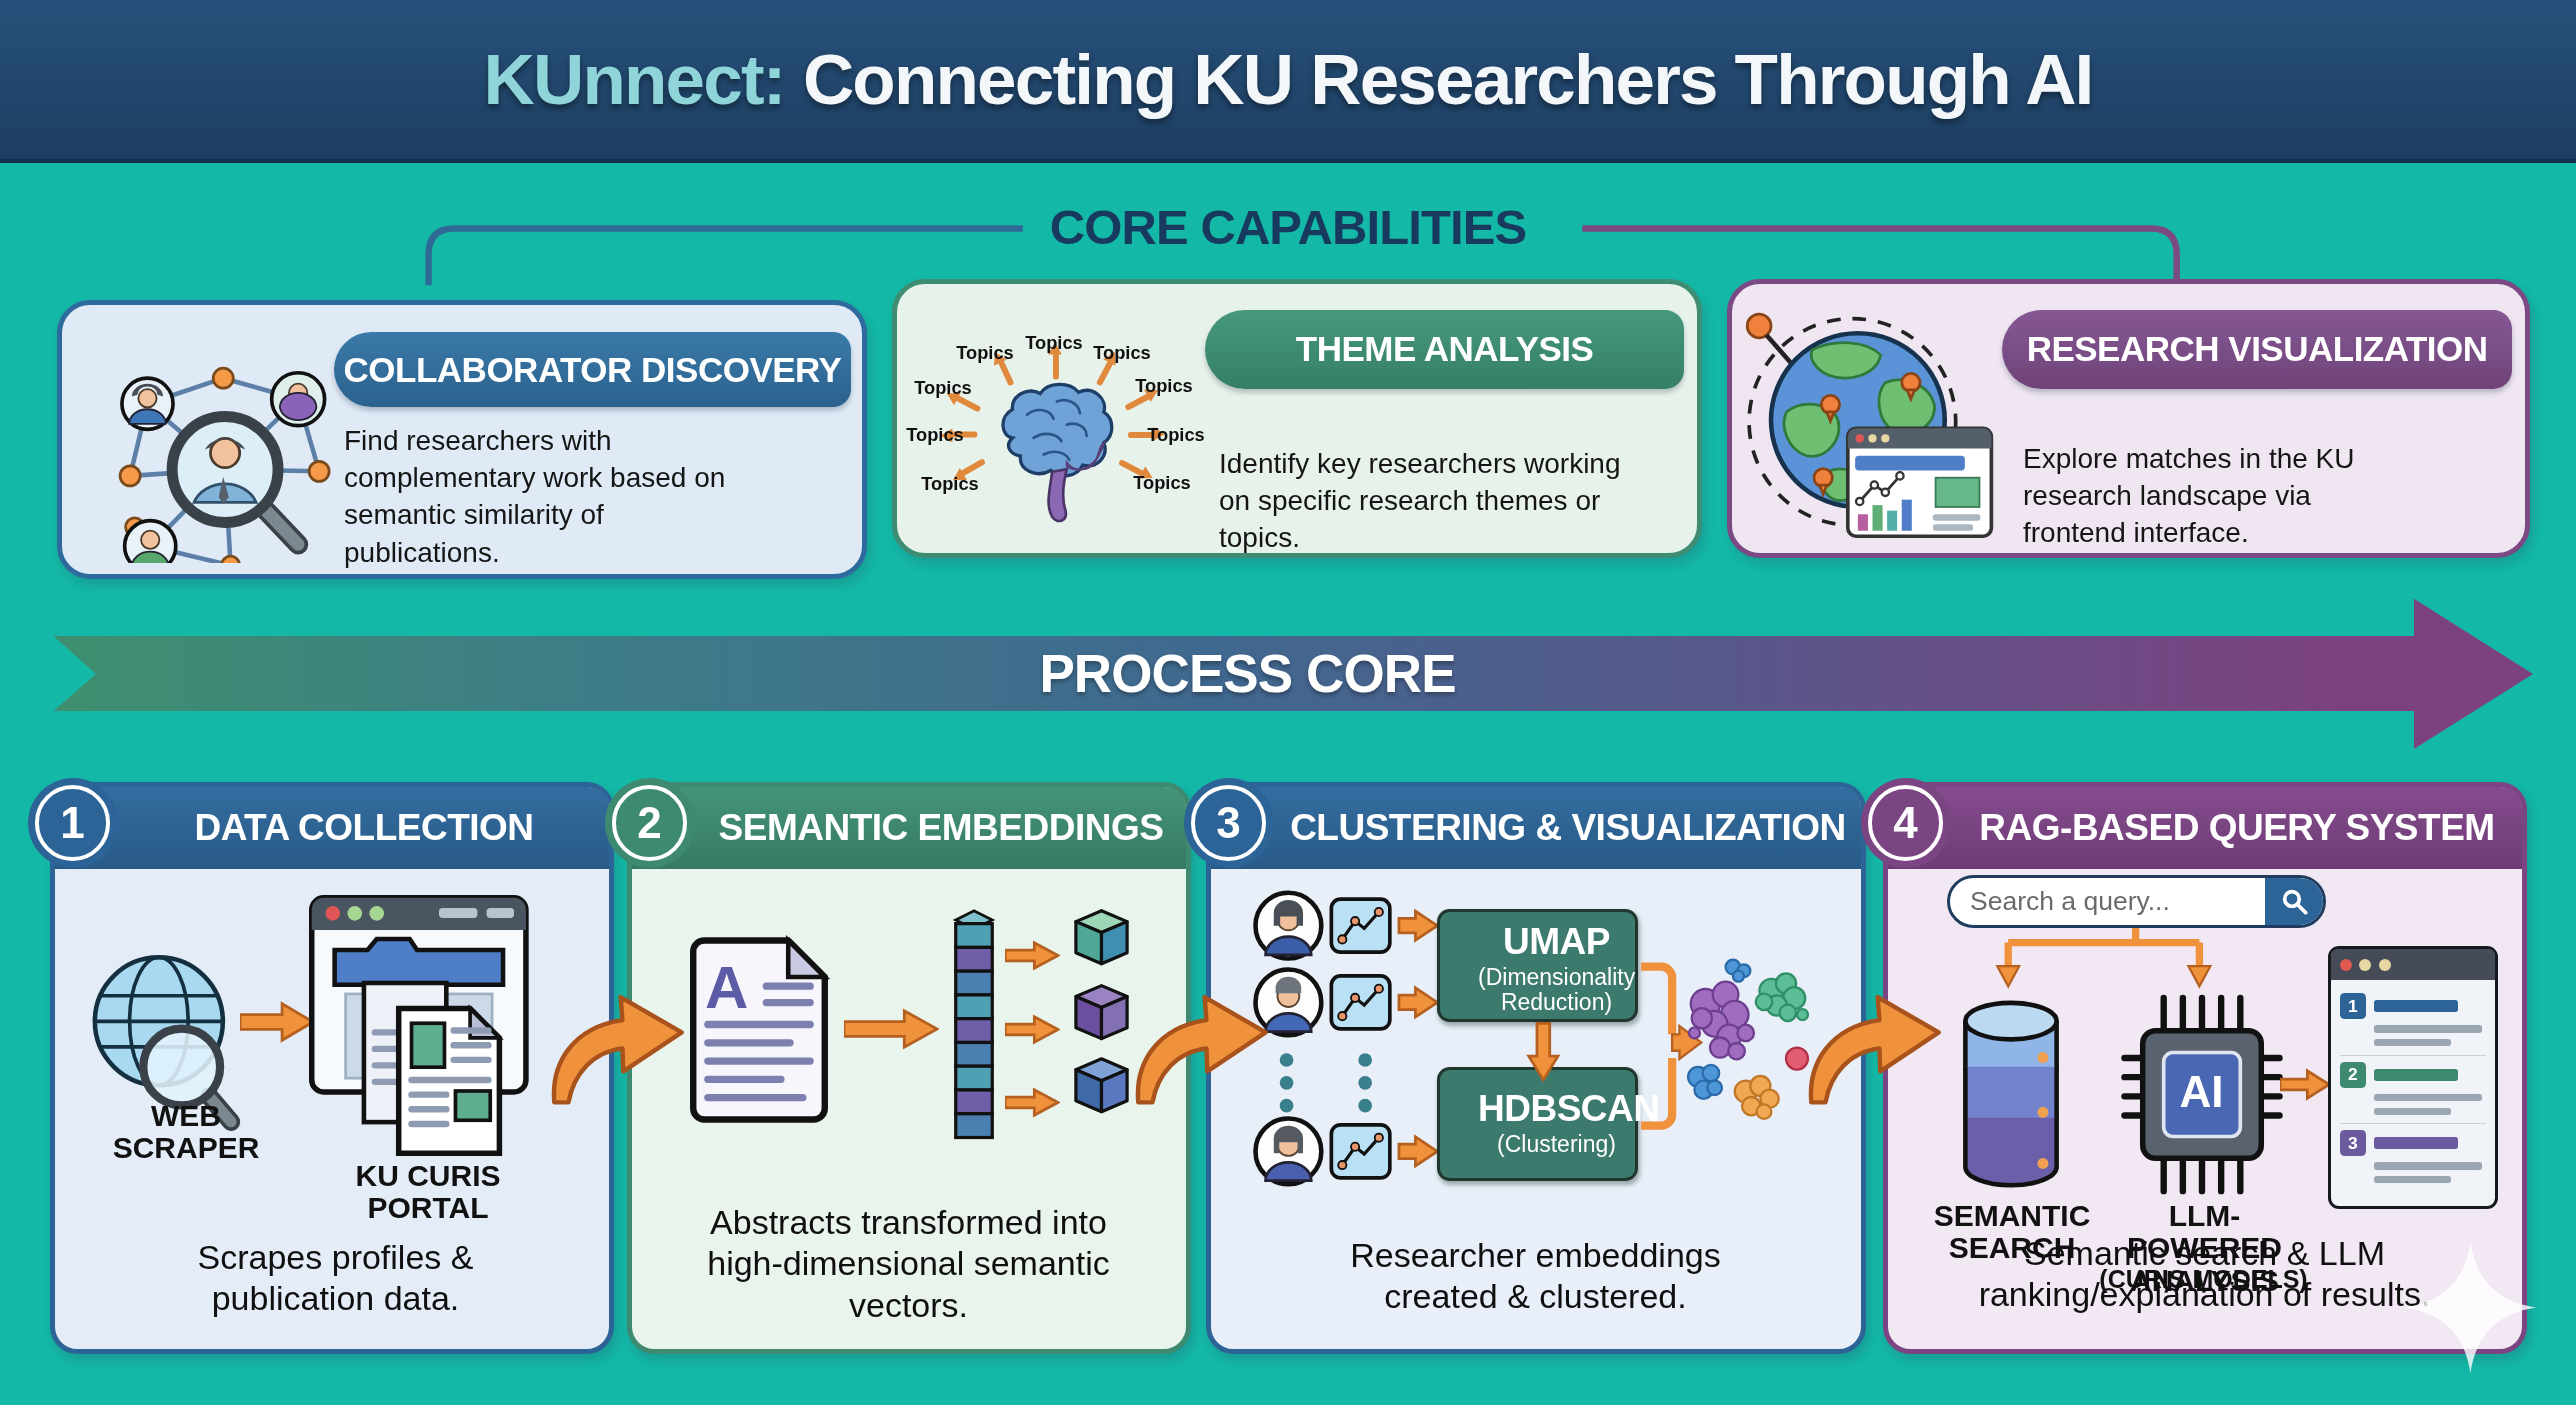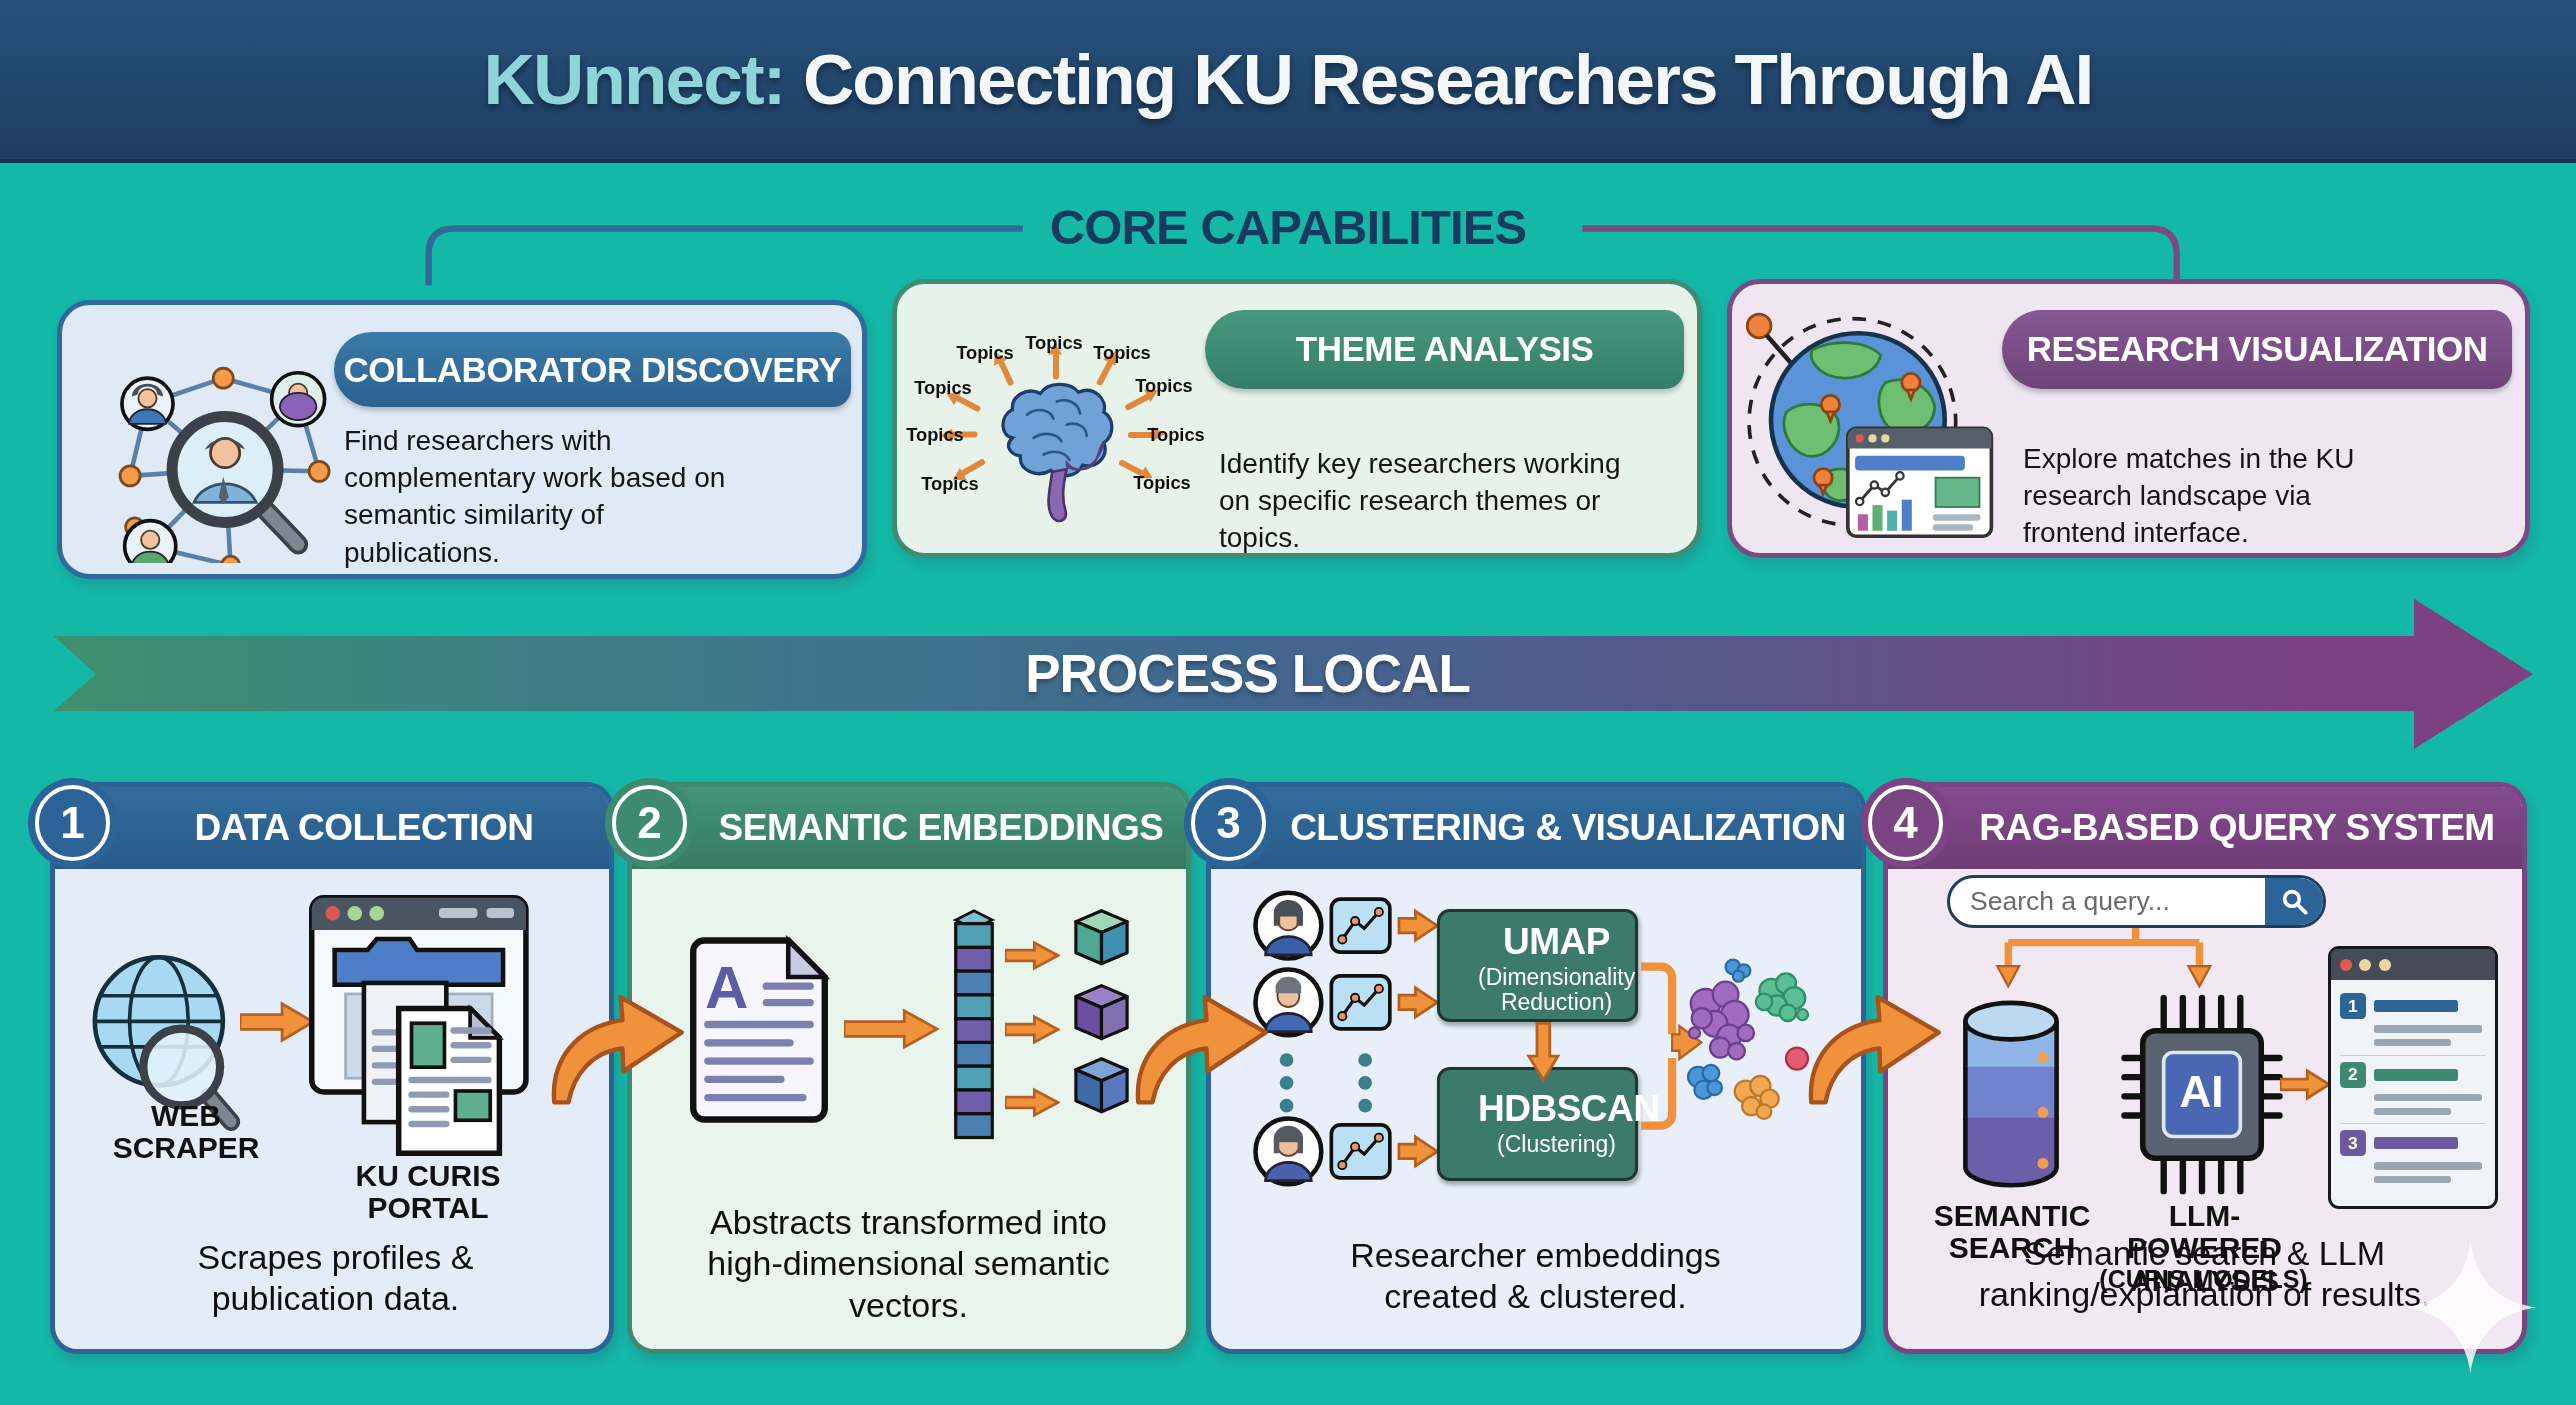--- a/index.html
+++ b/index.html
@@ -258,21 +258,21 @@
         <rect x="178" y="206" width="11" height="34" fill="#4E7EC8"></rect>
       </g>
     </svg>
     <div class="cap-pill">
         <span>RESEARCH VISUALIZATION</span>
       </div>
     <p class="cap-body">Explore matches in the KU research landscape via frontend interface.</p>
   </section>
 
   <div class="flow">
-    <span class="flow-label">PROCESS LOCAL</span>
+    <span class="flow-label">PROCESS CORE</span>
   </div>
 
   <section class="pcard p1">
     <div class="pbadge">
         <div class="pbadge-inner">1</div>
       </div>
     <div class="phead">
         <span class="ptitle">DATA COLLECTION</span>
       </div>
     <div class="pbody">

